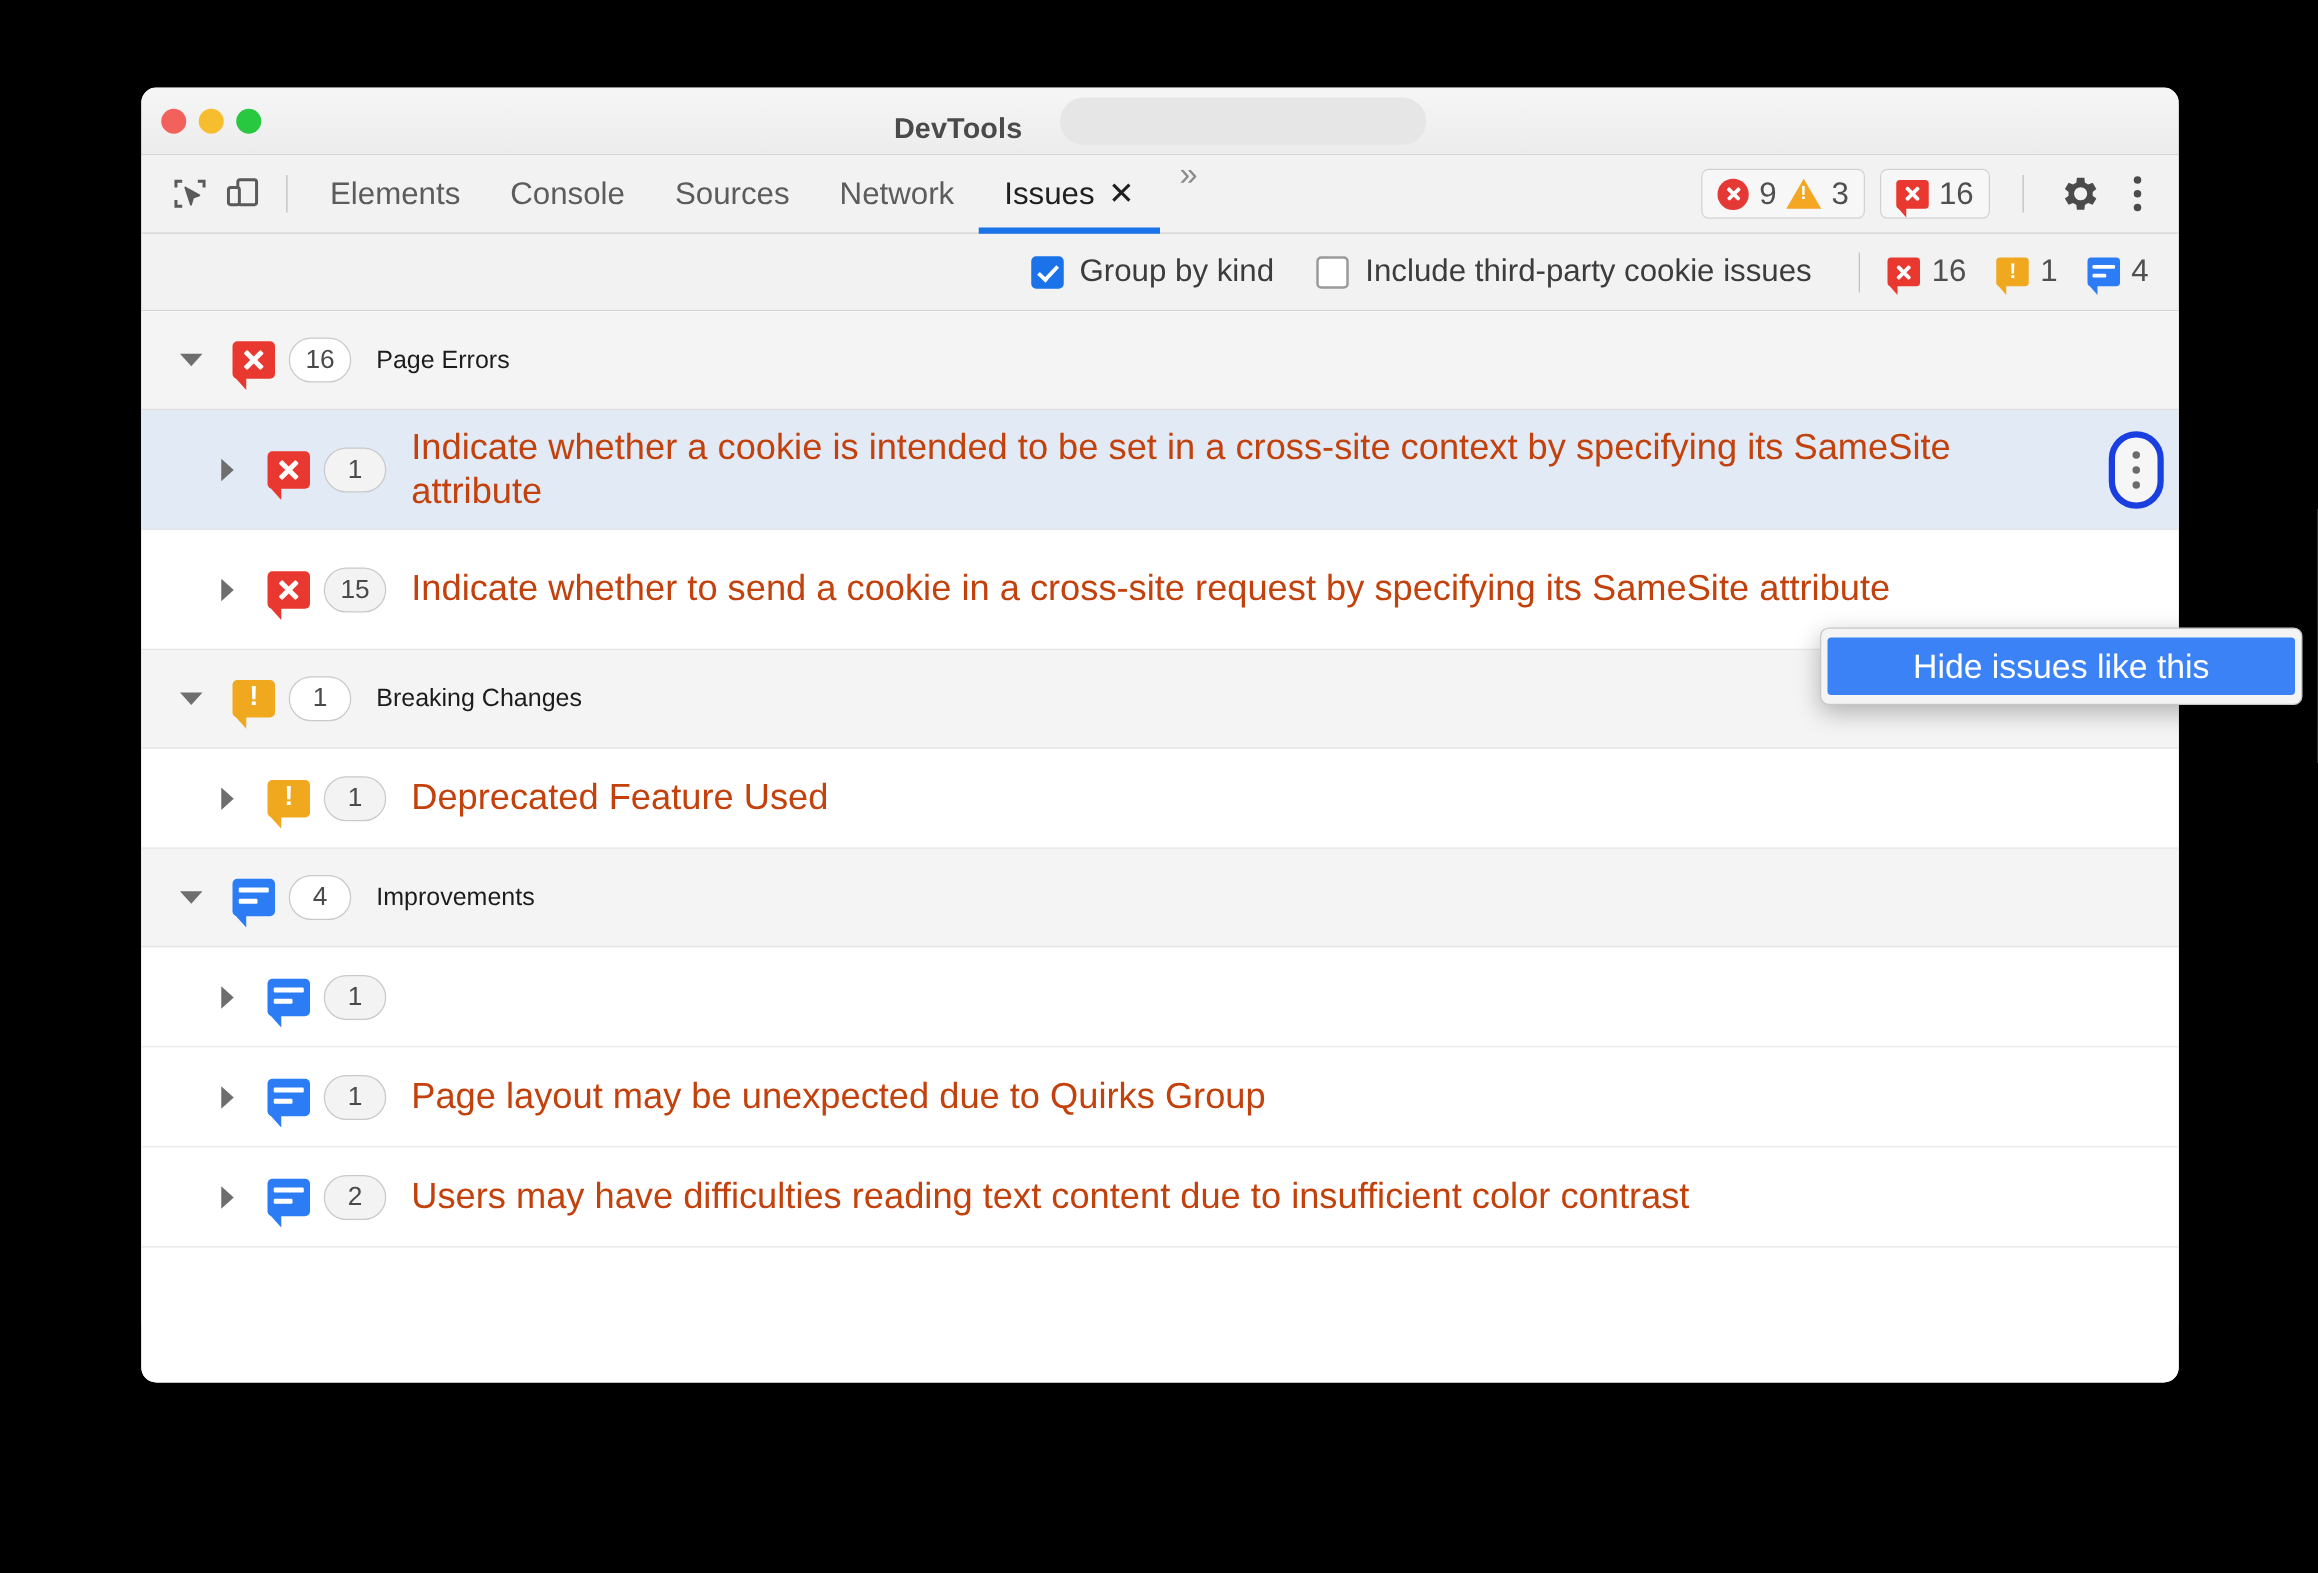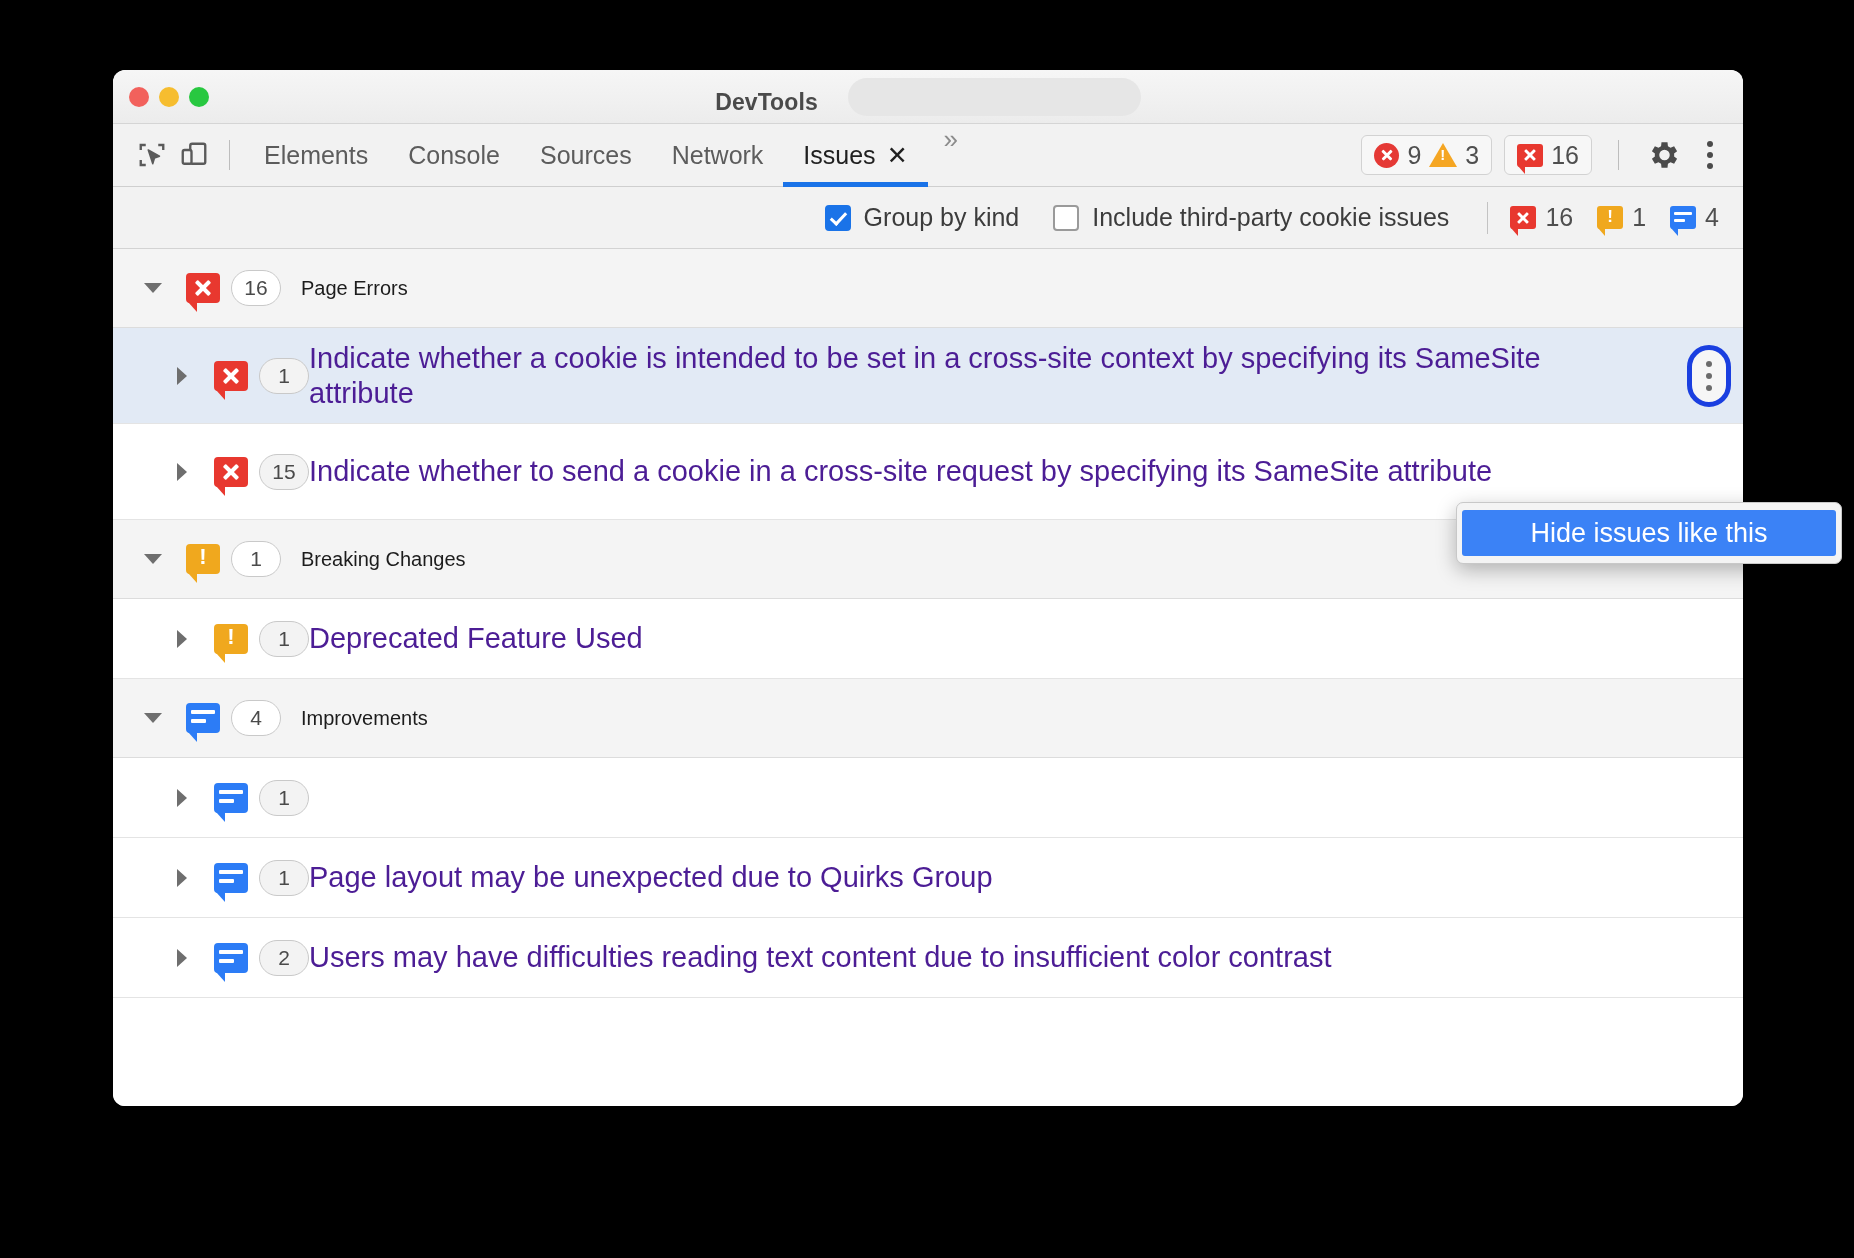--- a/index.html
+++ b/index.html
@@ -421,21 +421,22 @@
   .issue-row.selected { background: #e2eaf5; }
   .issue-row.tall { min-height: 96px; }
 
   .issue-row .caret { flex: 0 0 44px; margin-left: 28px; }
   .issue-row .bubble-wrap {
     width: 56px; flex: 0 0 56px;
     display: flex; align-items: center; justify-content: center;
   }
   .issue-text {
     font-size: 29px;
-    color: #4c1d95;
+    color: #c2410c;
+    margin-left: 20px;
     line-height: 1.2;
     max-width: 1240px;
   }
 
   
   .row-menu-btn {
     position: absolute;
     right: 12px;
     top: 50%;
     transform: translateY(-50%);

